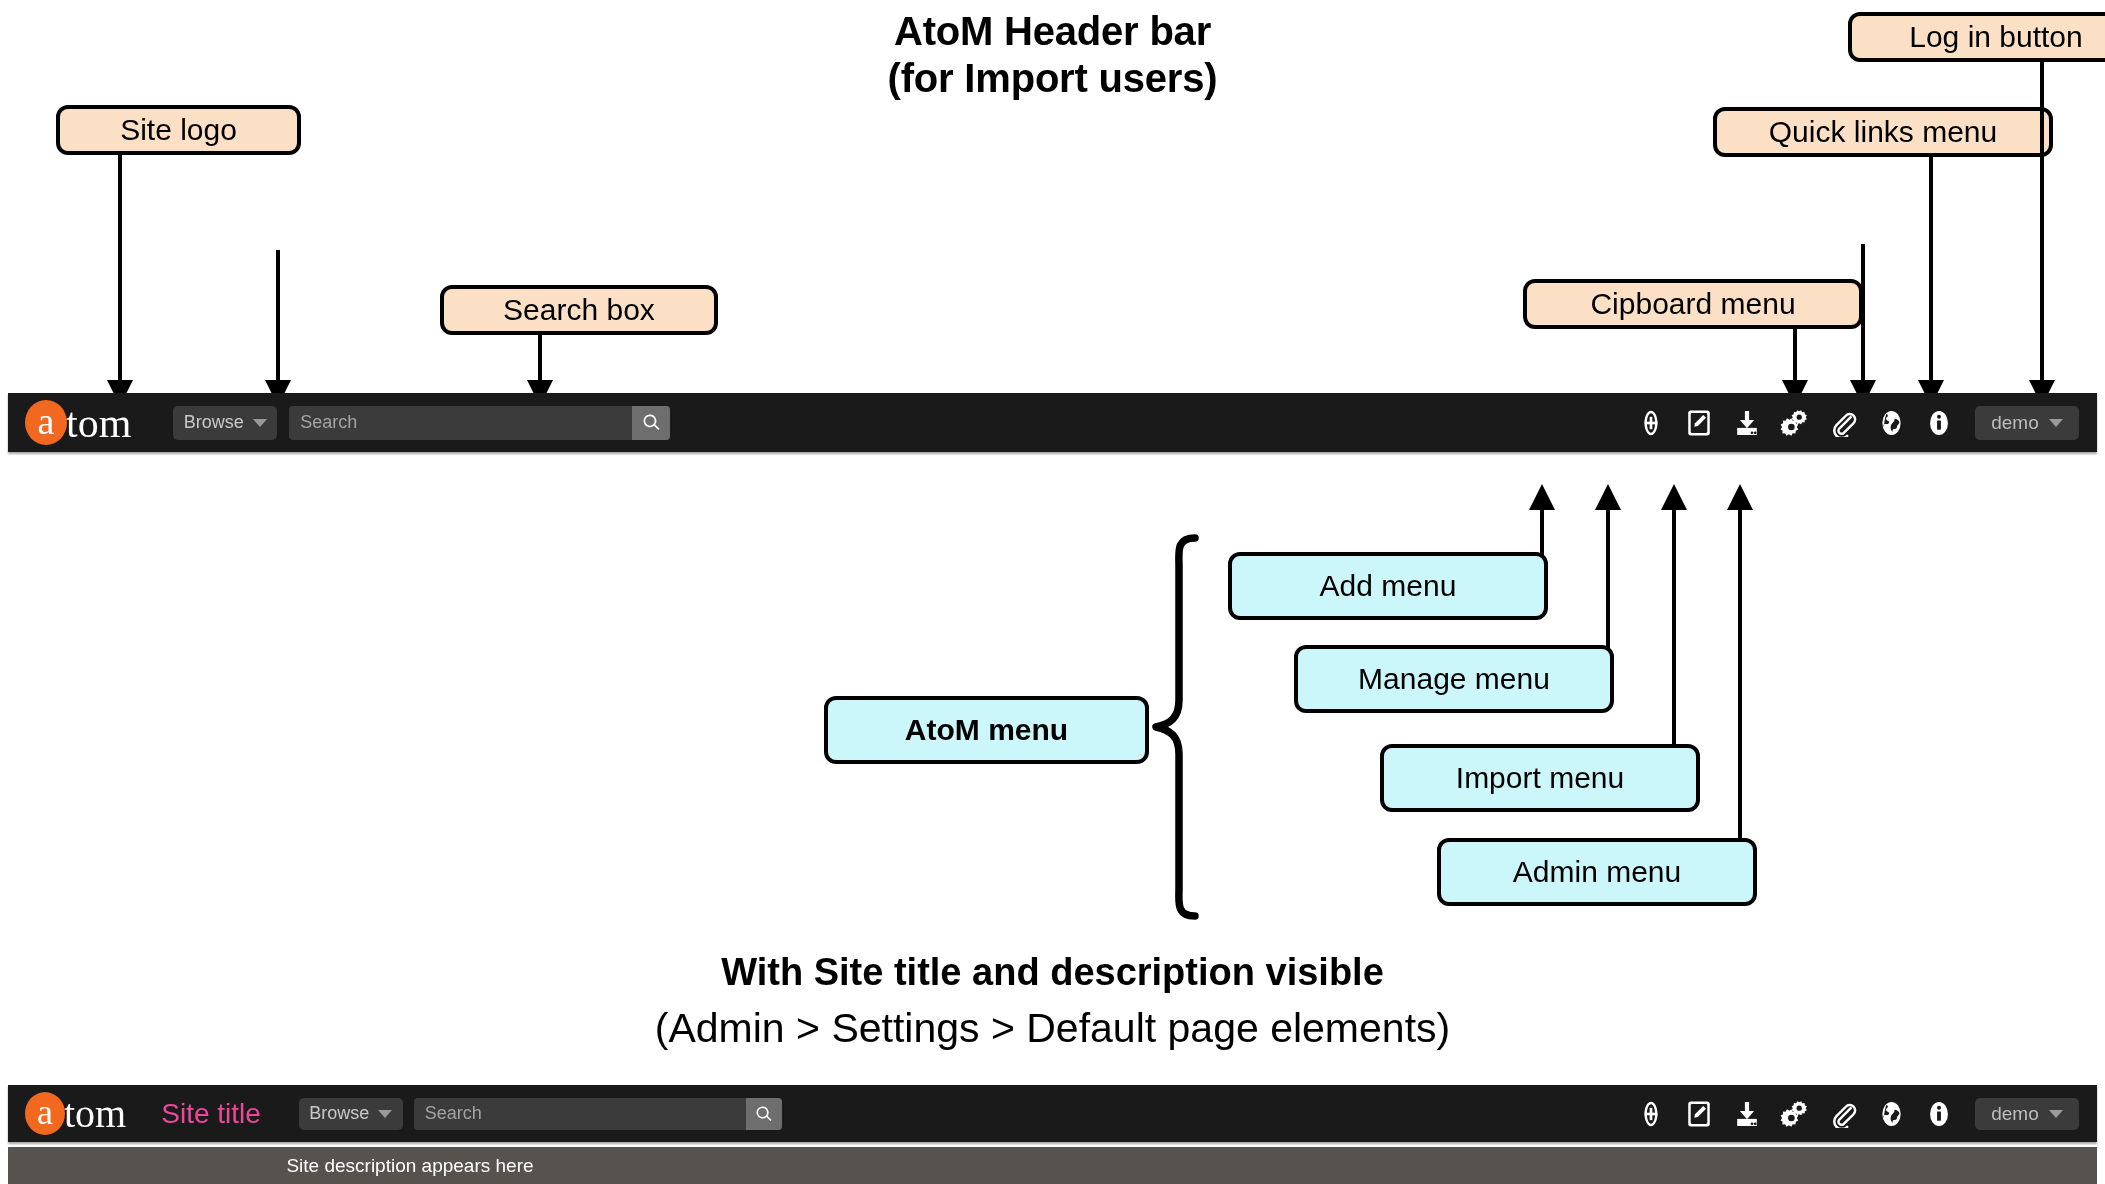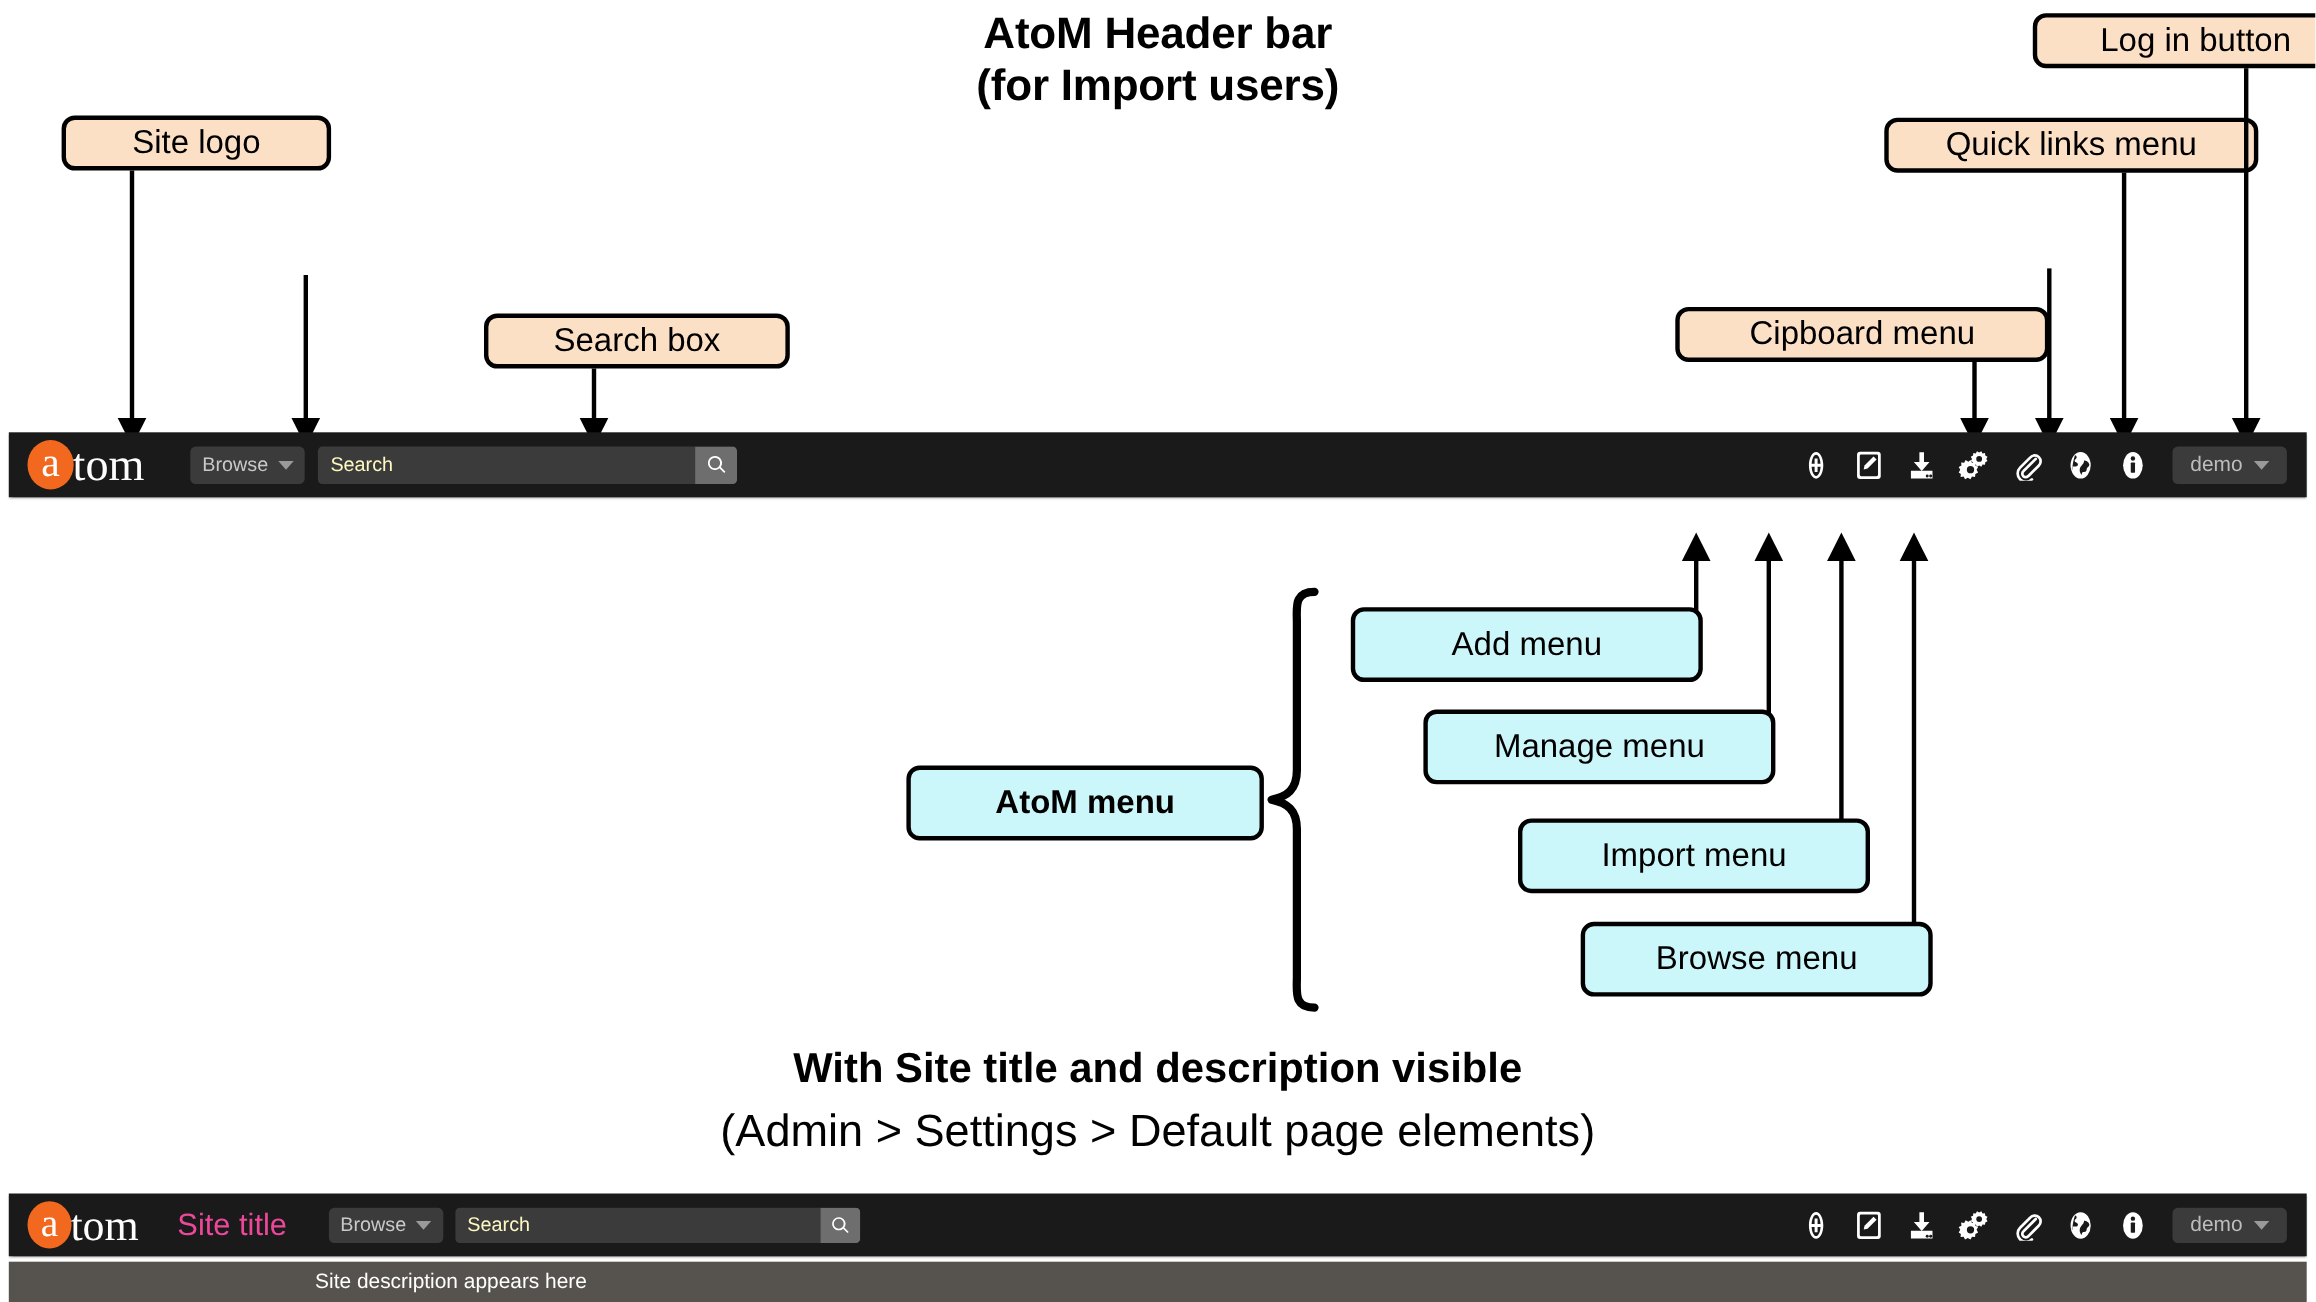--- a/index.html
+++ b/index.html
@@ -148,21 +148,21 @@
 
   
   .search-wrap {
     display: flex;
     align-items: stretch;
     background: #3b3b3b;
     border-radius: 4px;
     overflow: hidden;
   }
   .search-text {
-    color: #fef9c3;
+    color: #a3a3a3;
     display: flex;
     align-items: center;
     font-family: "Liberation Sans", sans-serif;
     flex: 1 1 auto;
   }
   .search-btn {
     background: #6e6e6e;
     display: flex;
     align-items: center;
     justify-content: center;
@@ -358,21 +358,21 @@
 
   <div class="callout cyan" style="left:1294px; top:645px; width:320px; height:68px;">
     <span>Manage menu</span>
   </div>
 
   <div class="callout cyan" style="left:1380px; top:744px; width:320px; height:68px;">
     <span>Import menu</span>
   </div>
 
   <div class="callout cyan" style="left:1437px; top:838px; width:320px; height:68px;">
-    <span>Browse menu</span>
+    <span>Admin menu</span>
   </div>
 
   <div class="callout cyan bold" style="left:824px; top:696px; width:325px; height:68px;">
     <span>AtoM menu</span>
   </div>
 
   <div class="brace" style="left:1146px; top:532px; width:62px; height:390px;">
     <svg width="62" height="390" viewBox="0 0 62 390" aria-hidden="true">
       <path d="M49 6 C30 6 33 20 33 34 L33 168 C33 186 24 192 10 195 C24 198 33 204 33 222 L33 356 C33 370 30 384 49 384" fill="none" stroke="#000000" stroke-width="7.5" stroke-linecap="round" stroke-linejoin="round"></path>
     </svg>

